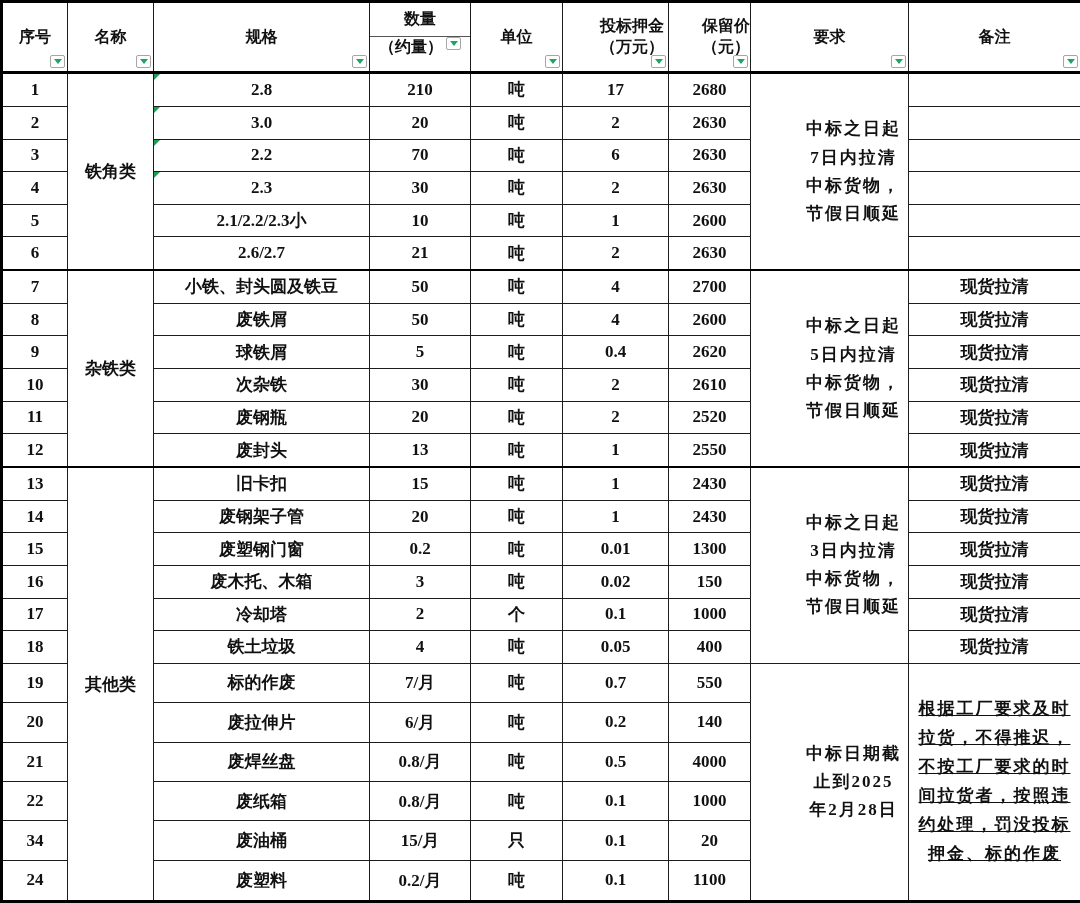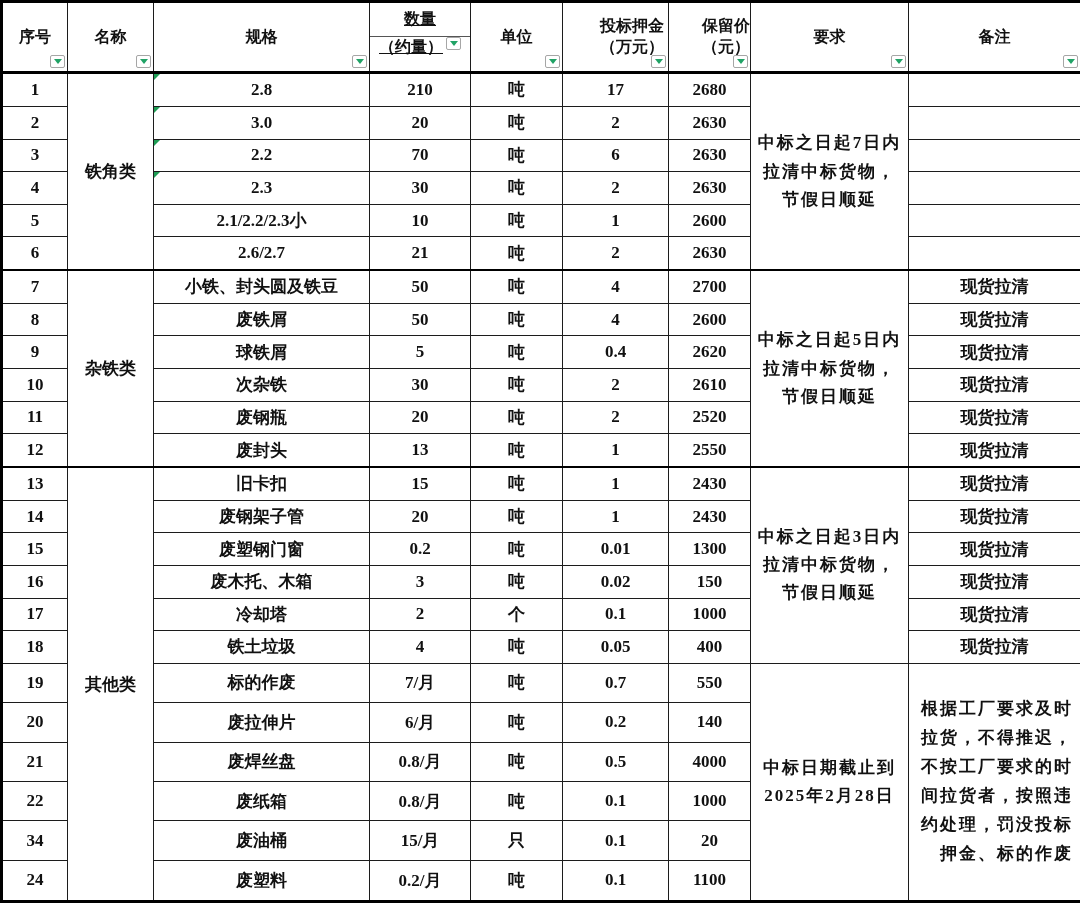--- a/index.html
+++ b/index.html
@@ -11,38 +11,38 @@
   col.c-qty{width:101px;} col.c-unit{width:92px;} col.c-dep{width:106px;}
   col.c-price{width:82px;}col.c-req{width:158px;} col.c-note{width:173px;}
   th,td{border:1px solid #1c1c1c;text-align:center;vertical-align:middle;
         padding:0;font-weight:bold;font-size:17px;overflow:hidden;position:relative;}
   thead tr{height:68px;}
   thead th{border-bottom:3px solid #000;font-size:16px;}
   tr.gs td{border-top:2.5px solid #000;}
   .hlabel{display:inline-block;line-height:1.35;}
   .two-line div{line-height:1.3;margin-left:33px;}
   
-  .qty-th{padding:0;text-decoration:underline;}
+  .qty-th{padding:0;}
   .qty-top{height:33px;display:flex;align-items:center;justify-content:center;
            border-bottom:1.5px solid #555;}
   .qty-bottom{height:34px;display:flex;justify-content:center;}
   
   .filter{position:absolute;right:2px;bottom:3px;width:15px;height:13px;background:#fff;
           border:1px solid #a6a6a6;border-radius:2px;display:flex;align-items:center;
           justify-content:center;box-sizing:border-box;cursor:pointer;}
   .qty-bottom .filter{position:static;margin-left:3px;}
   .tri{width:0;height:0;border-left:4px solid transparent;border-right:4px solid transparent;
        border-top:5px solid #21a366;display:block;}
   
   .marker{position:absolute;top:0;left:0;width:0;height:0;
           border-top:6px solid #1f9d55;border-right:6px solid transparent;}
   
-  td.req span{letter-spacing:2px;line-height:1.65;display:inline-block;padding:0 6px;}
+  td.req span{letter-spacing:2px;line-height:1.65;display:inline-block;padding:0 6px;margin-left:48px;}
   td.note-long span{letter-spacing:2px;line-height:1.7;display:inline-block;
-                    padding:0 7px;text-align:right;}
+                    padding:0 7px;text-align:center;text-decoration:underline;}
   td .cellspan{display:inline-block;}
 </style>
 </head>
 <body>
 
 <table>
   <colgroup>
     <col class="c-seq">
       <col class="c-name">
       <col class="c-spec">

